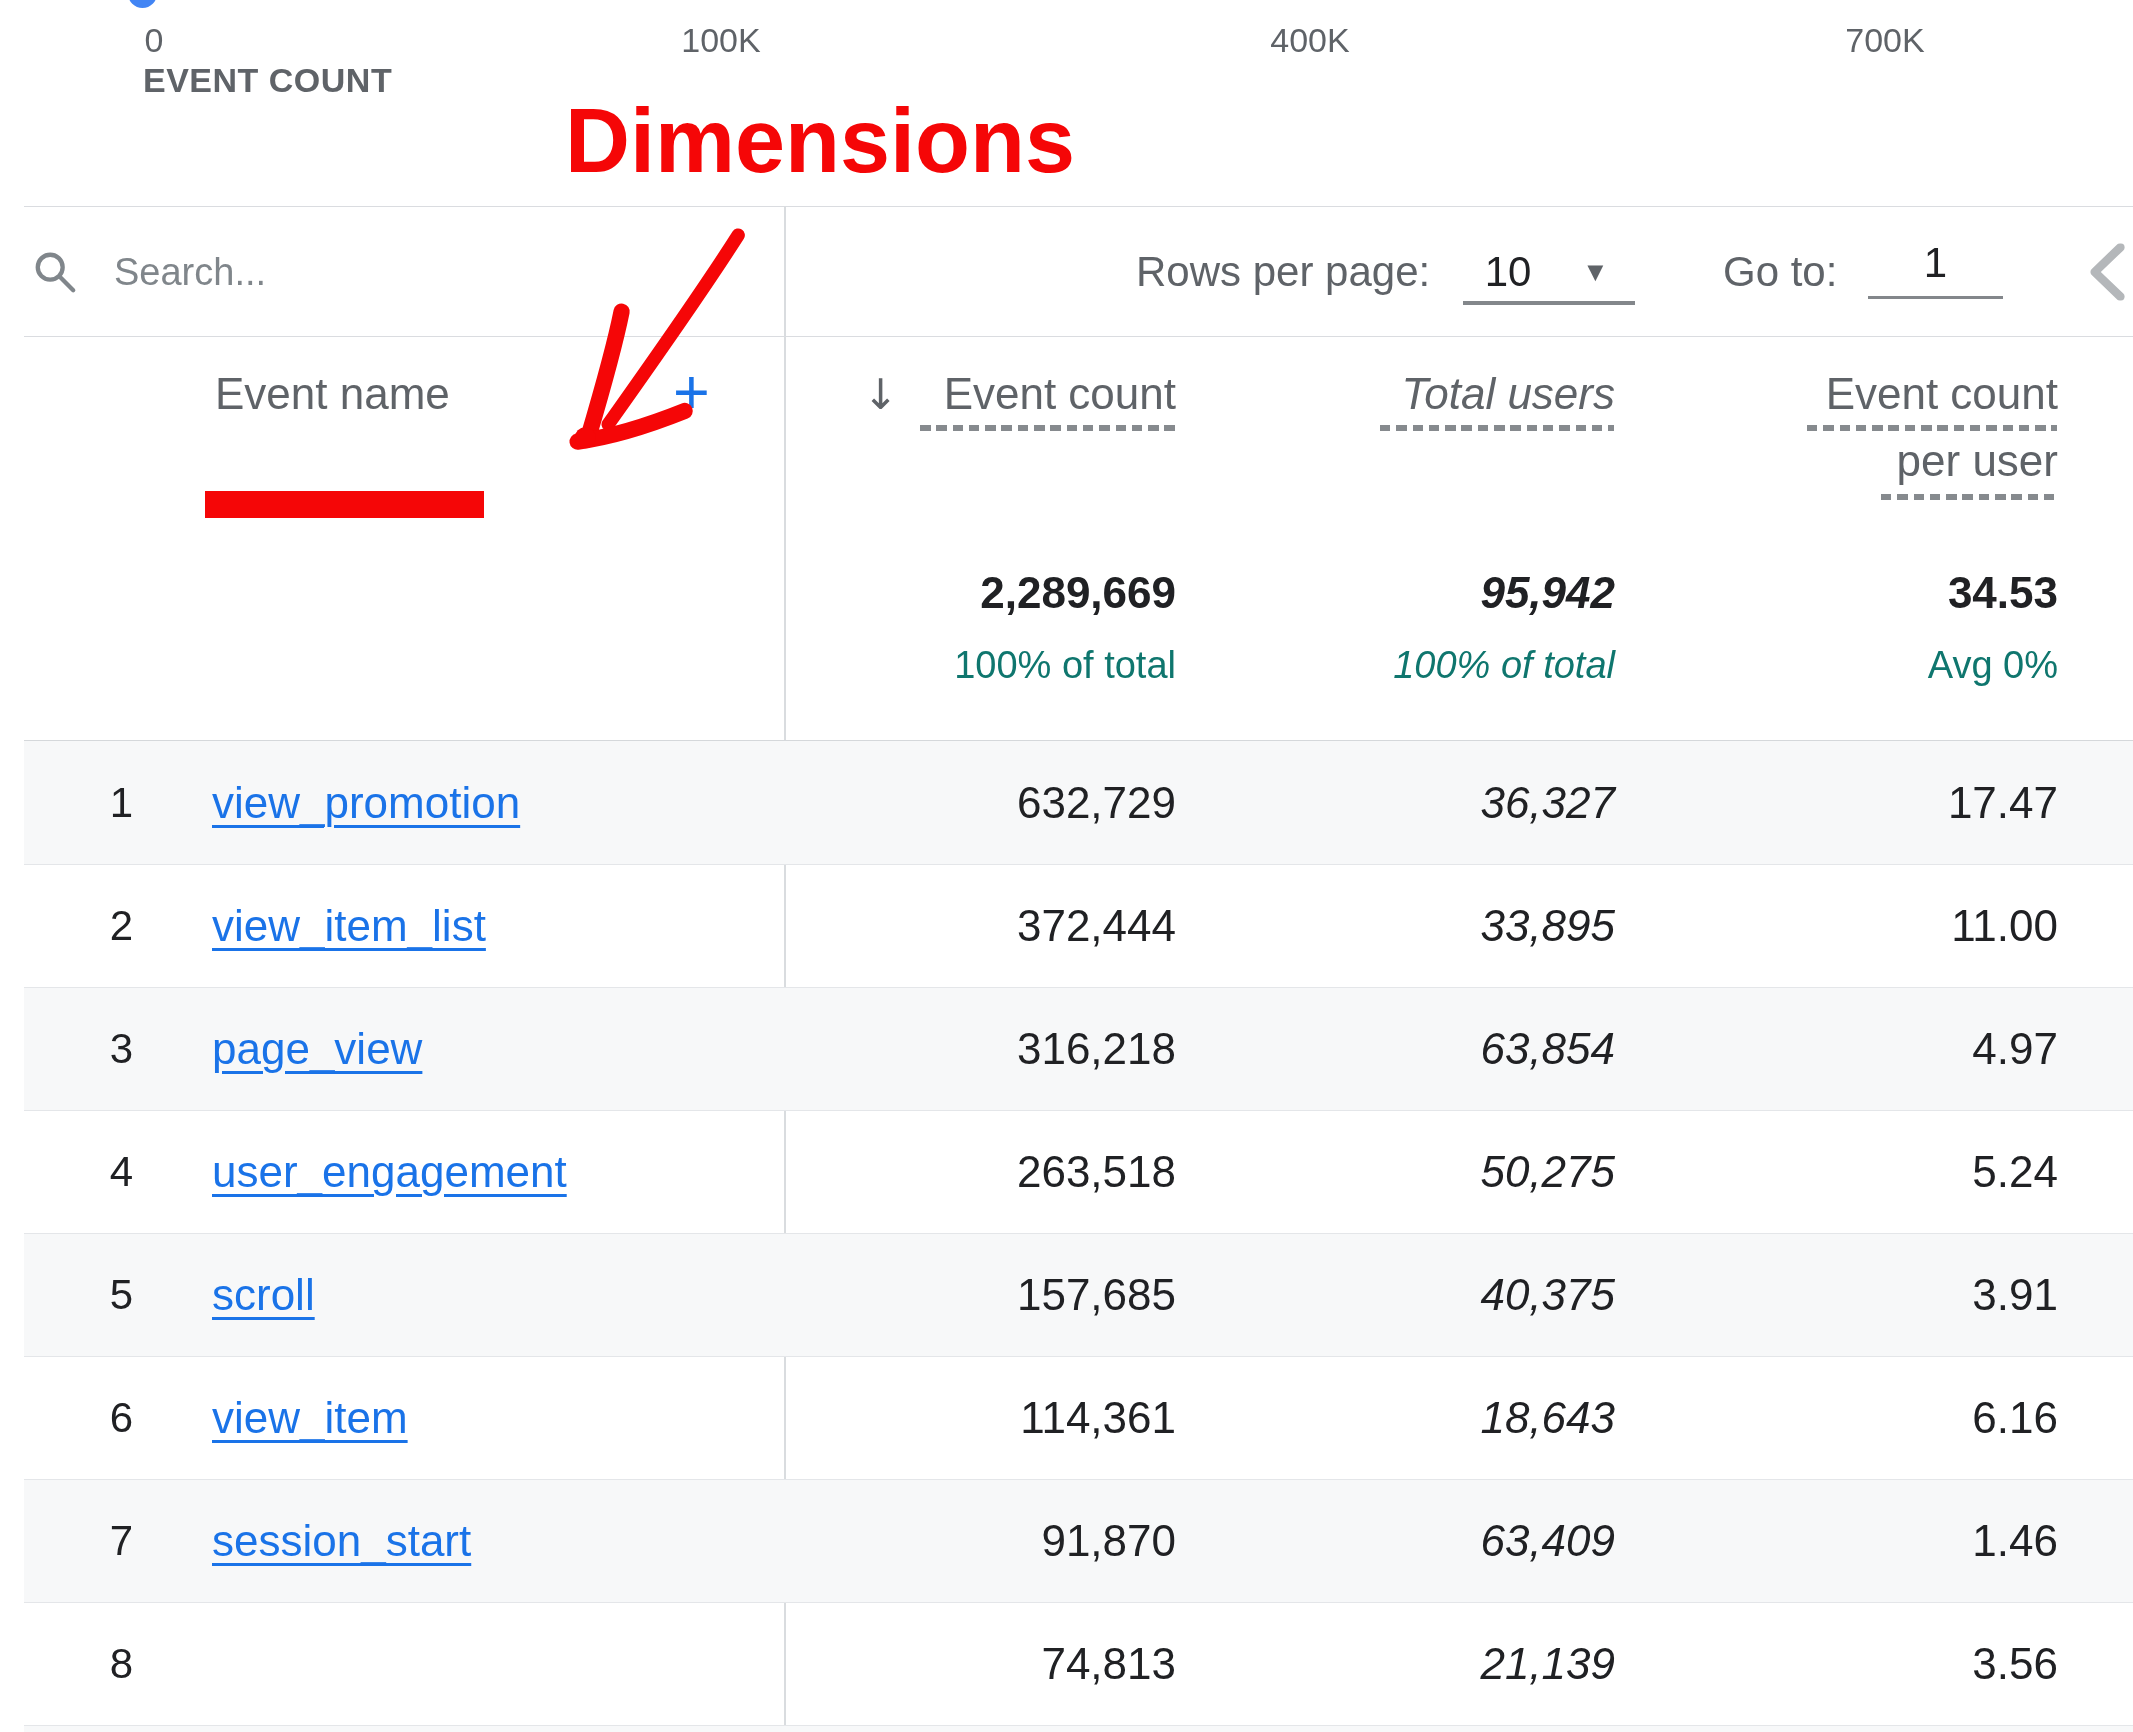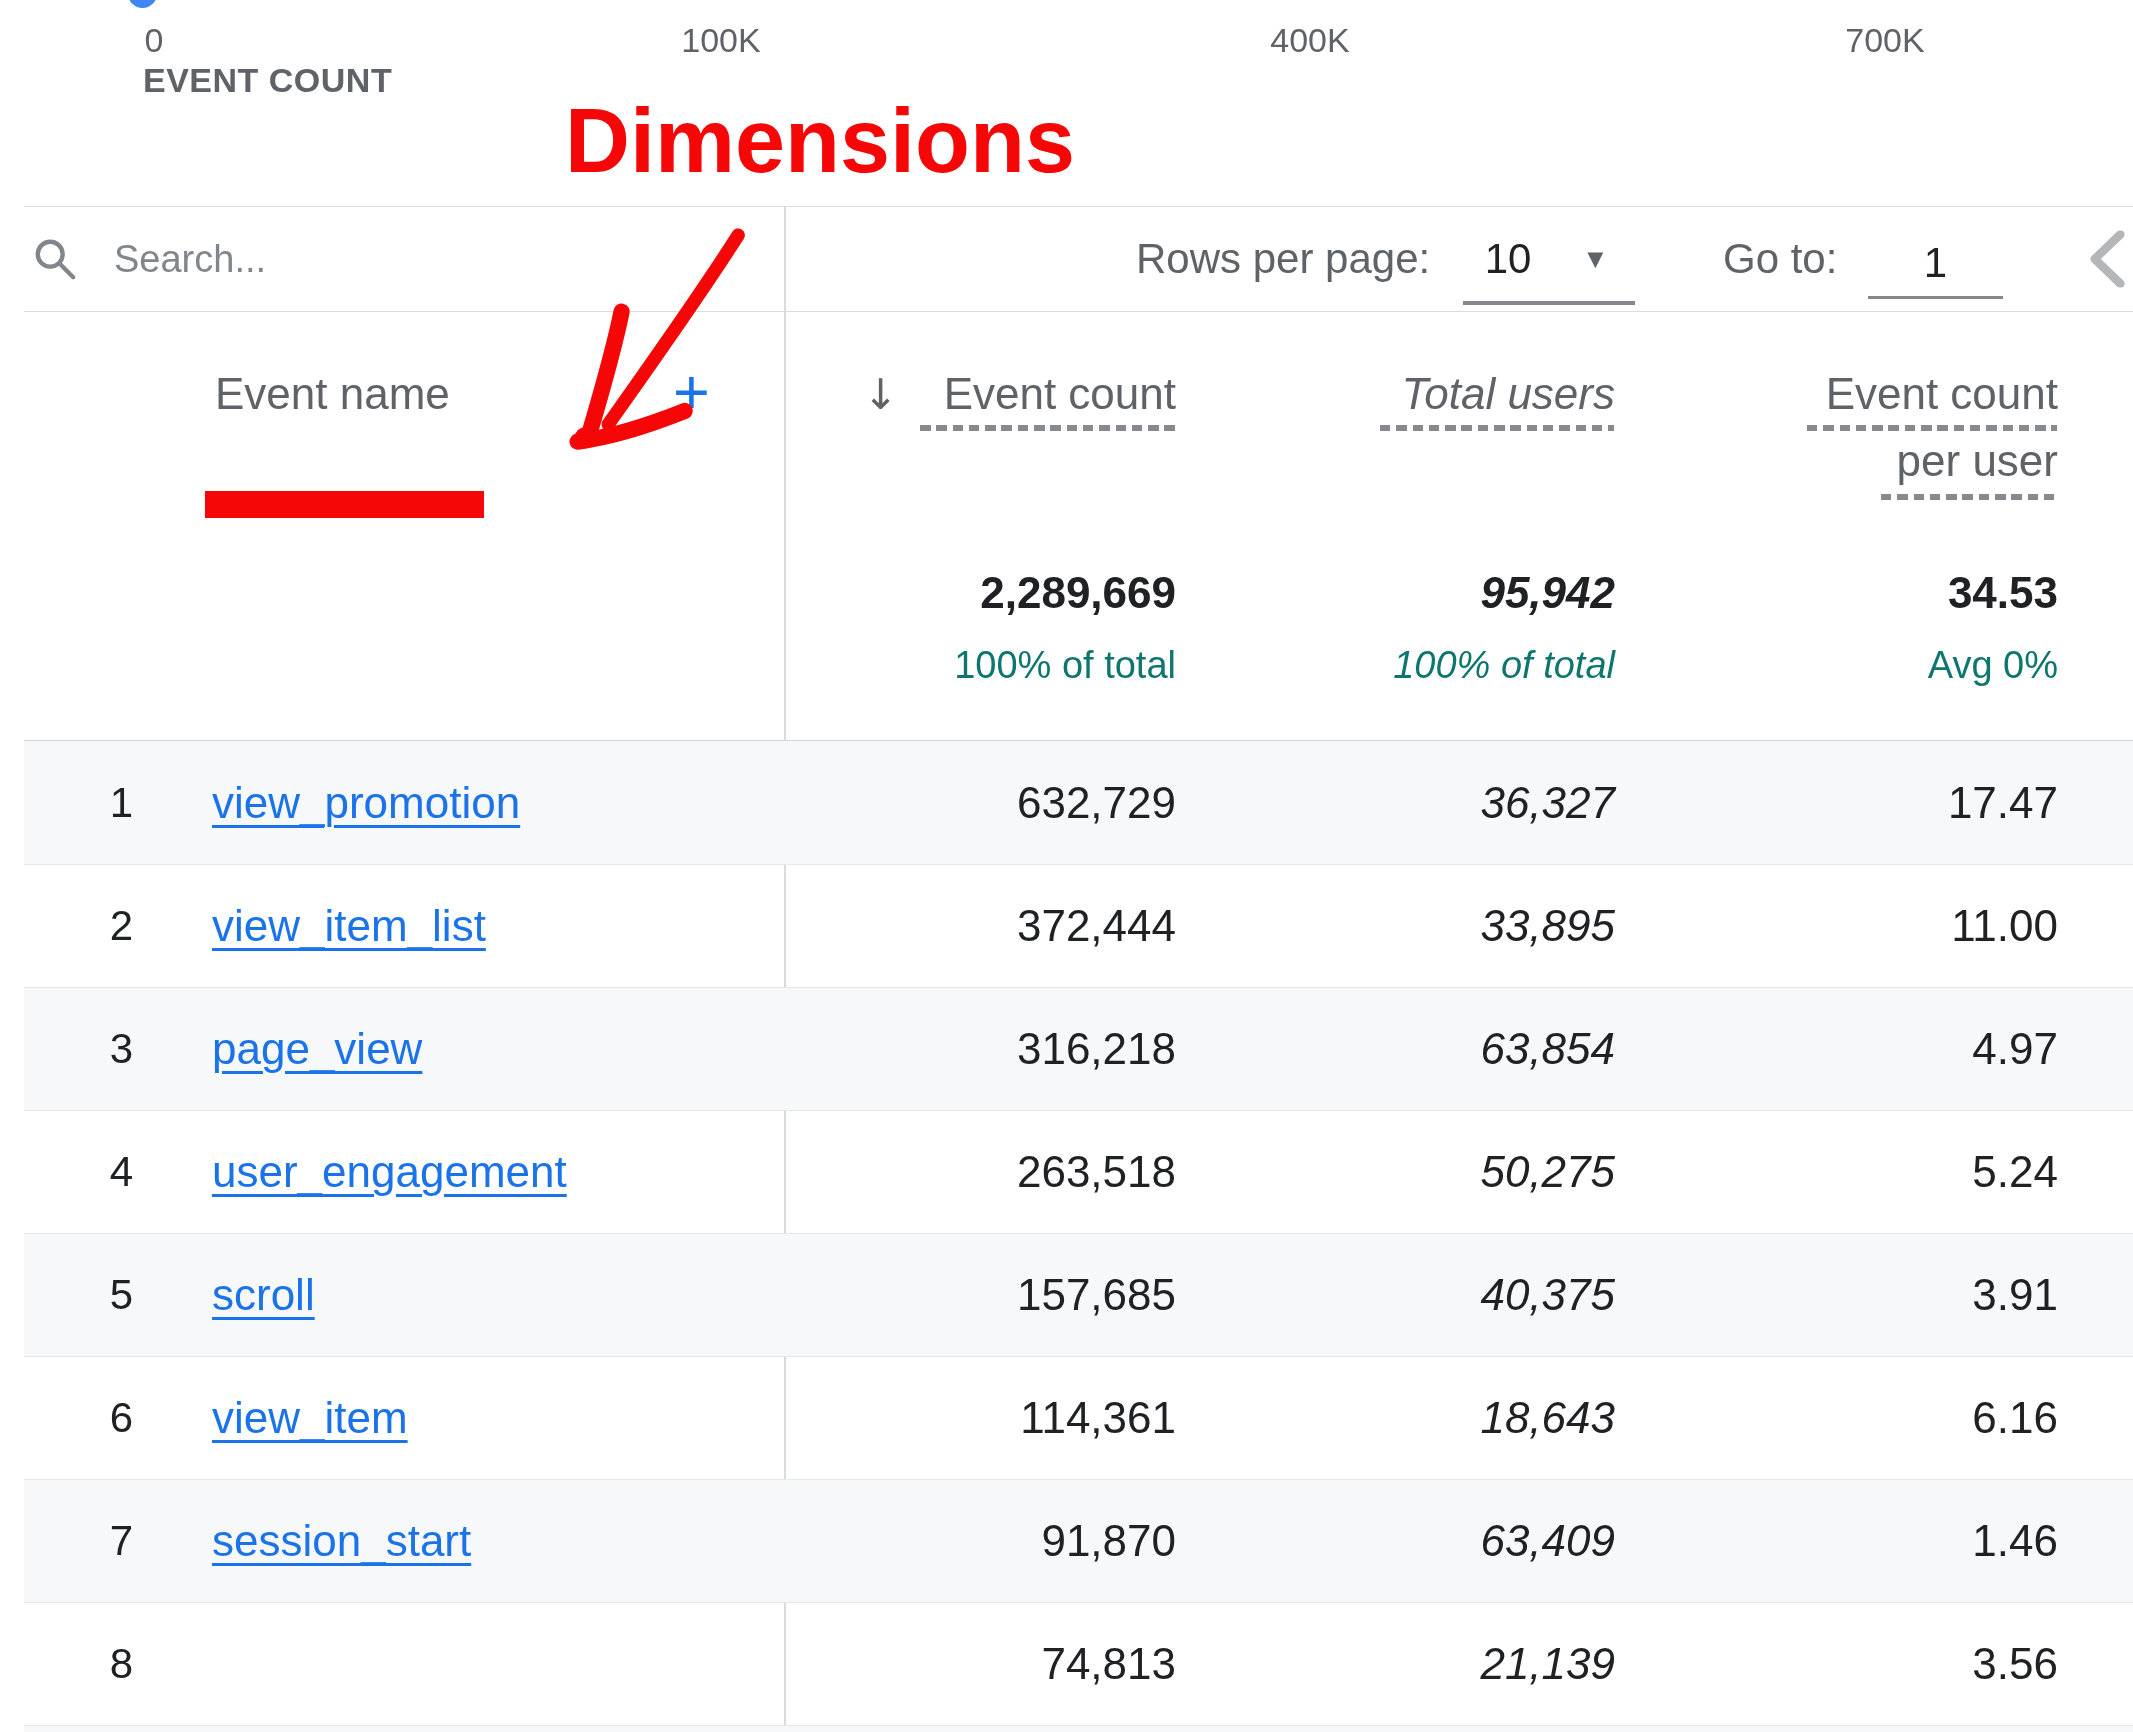--- a/index.html
+++ b/index.html
@@ -15,21 +15,21 @@
   
   .dim-label{position:absolute;left:820px;top:90px;transform:translateX(-50%);
              font-size:90px;font-weight:bold;color:#f50607;white-space:nowrap;}
   .red-underline{position:absolute;left:205px;top:491px;width:279px;height:27px;background:#f50607;}
   .arrow-svg{position:absolute;left:0;top:0;width:2134px;height:1732px;pointer-events:none;z-index:9;}
 
   
   .col-divider{position:absolute;left:784px;top:206px;width:1.9px;height:1527px;background:#d9dcdf;}
 
   
-  .toolbar{position:absolute;left:24px;top:206px;width:2110px;height:106px;
+  .toolbar{position:absolute;left:24px;top:206px;width:2110px;height:131px;
            border-top:1.9px solid #dadce0;border-bottom:1.9px solid #dadce0;box-sizing:border-box;}
   .toolbar .vcenter{position:absolute;top:50%;transform:translateY(-50%);white-space:nowrap;}
   .search-icon{left:7.6px;width:46px;height:46px;}
   .search-input{position:absolute;left:88px;top:50%;transform:translateY(-50%);width:593px;
                 border:none;outline:none;background:transparent;font-size:38px;
                 font-family:"Liberation Sans",sans-serif;color:#202124;}
   .search-input::placeholder{color:#80868b;opacity:1;}
   .tb-label{font-size:42px;color:#5f6368;}
   .tb-value{font-size:42px;color:#202124;}
   .rpp-label{left:1112px;}

